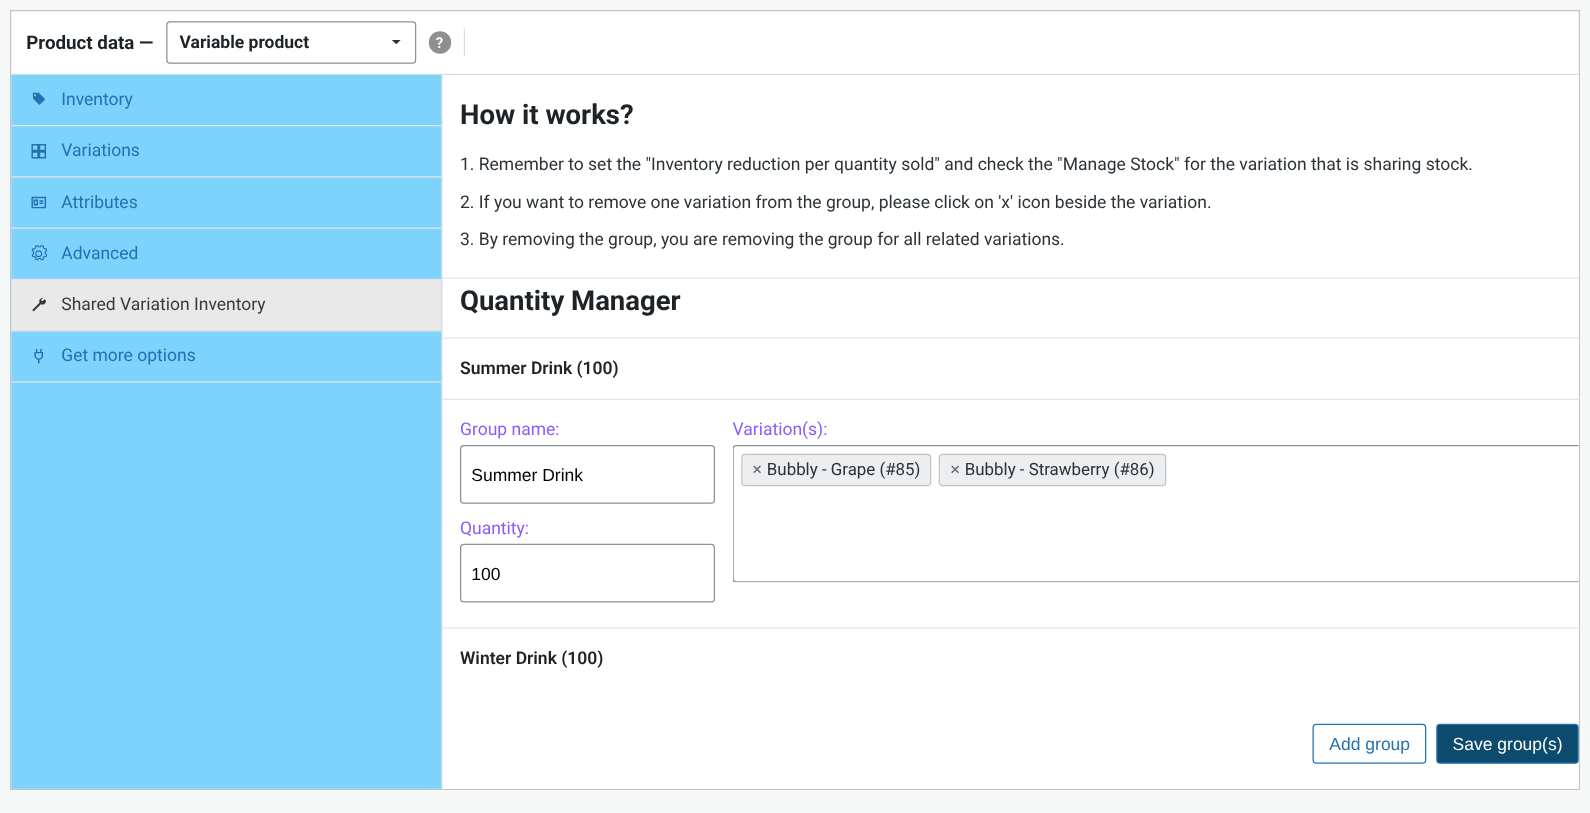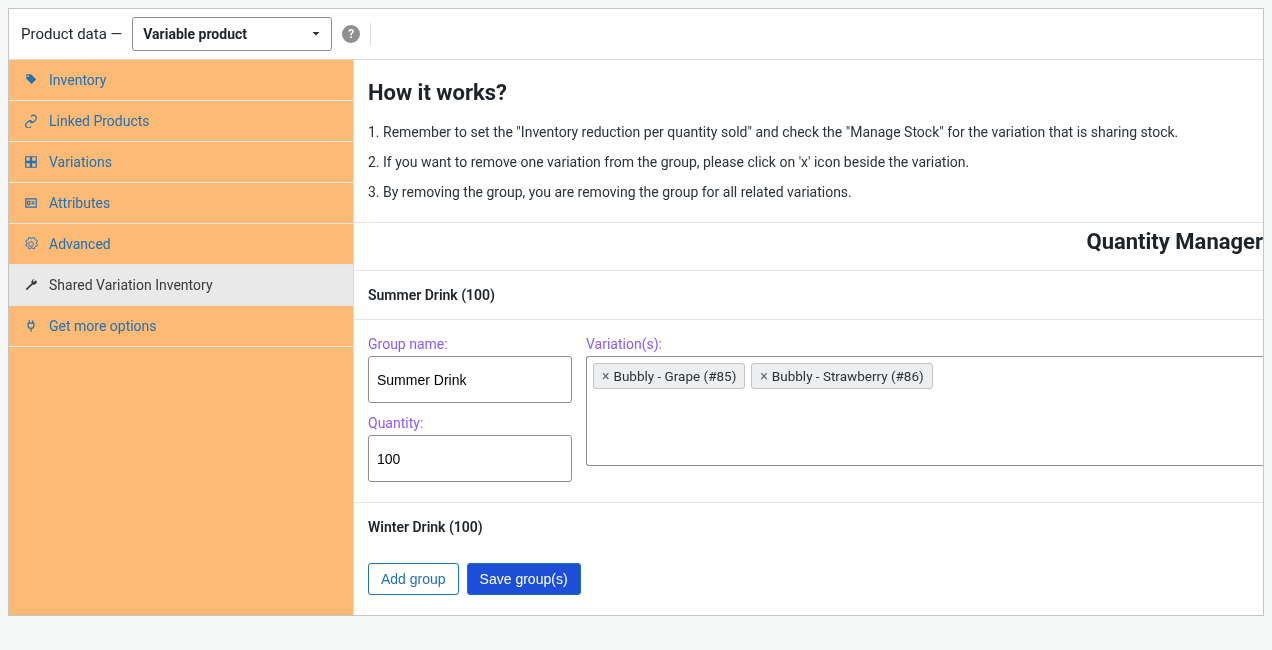--- a/index.html
+++ b/index.html
@@ -17,21 +17,21 @@
     width: 100%;
   }
   .panel-header {
     display: flex;
     align-items: center;
     padding: 8px 12px;
     border-bottom: 1px solid #dcdcde;
     gap: 10px;
   }
   .panel-header .title {
-    font-weight: 400;
+    font-weight: 700;
     font-size: 15px;
   }
   .select-wrap {
     position: relative;
     display: inline-flex;
     align-items: center;
     border: 1px solid #8c8f94;
     border-radius: 3px;
     background: #fff;
     height: 34px;
@@ -48,21 +48,21 @@
   }
   .vsep {
     width: 1px; height: 22px; background: #dcdcde;
   }
   .body {
     display: flex;
   }
   .sidebar {
     width: 345px;
     border-right: 1px solid #dcdcde;
-    background: #fdba74;
+    background: #7dd3fc;
   }
   .sidebar ul { list-style: none; margin:0; padding:0; }
   .sidebar li {
     display: flex; align-items: center; gap: 10px;
     padding: 12px 14px;
     border-bottom: 1px solid #e5e5e5;
     color: #2271b1;
     cursor: pointer;
     font-size: 14px;
   }
@@ -73,21 +73,21 @@
   .sidebar li .ic { width:16px; height:16px; display:inline-flex; align-items:center; justify-content:center; flex-shrink:0; }
   .sidebar li .ic svg { width:14px; height:14px; fill: currentColor; }
   .main {
     flex: 1;
     padding: 14px 0 18px 14px;
     background: #fff;
   }
   .main h3 { font-size: 22px; margin: 6px 0 16px; font-weight:700; }
   .howlist { margin: 0 0 6px 0; font-size: 14px; color: #2c3338; line-height: 1.7; }
   .section-divider { border:none; border-top:1px solid #e5e5e5; margin: 18px 0 0 -14px; }
-  .qm-title { font-size: 17px; font-weight:700; margin: 20px 0 22px; text-align: right; }
+  .qm-title { font-size: 17px; font-weight:700; margin: 20px 0 22px; }
   .group {
     border-top: 1px solid #e5e5e5;
     margin-left: -14px;
     padding-left: 14px;
   }
   .group-header {
     font-weight:600;
     padding: 16px 0;
     font-size:14px;
   }
@@ -105,26 +105,26 @@
   .variations-box {
     flex:1; min-height: 110px; border:1px solid #8c8f94; border-right:none;
     border-radius:3px 0 0 3px; padding:6px; display:flex; align-content:flex-start; flex-wrap:wrap; gap:6px;
   }
   .tag {
     background:#eceef0; border:1px solid #c3c4c7; border-radius:3px;
     padding: 4px 8px; font-size:13.5px; display:inline-flex; align-items:center; gap:4px;
     color:#2c3338;
   }
   .tag .x { color:#646970; cursor:pointer; font-size:14px; line-height:1; }
-  .actions { margin-top: 12px; display:flex; gap:8px; padding-bottom:2px;}
+  .actions { margin-top: 28px; display:flex; gap:8px; padding-bottom:2px;justify-content:flex-end;}
   .btn {
     height: 32px; padding: 0 12px; border-radius:3px; font-size:14px; cursor:pointer;
   }
   .btn-secondary { background:#fff; border:1px solid #2271b1; color:#2271b1; }
-  .btn-primary { background:#1d4ed8; border:1px solid #2271b1; color:#fff; }
+  .btn-primary { background:#0c4a6e; border:1px solid #2271b1; color:#fff; }
 </style>
 </head>
 <body>
 
 <div class="panel">
 
   <div class="panel-header">
     <span class="title">Product data —</span>
     <div class="select-wrap">
       <span class="value">Variable product</span>
@@ -139,28 +139,20 @@
   <div class="body">
     <nav class="sidebar">
       <ul>
         <li>
           <span class="ic">
               <svg viewBox="0 0 24 24">
                 <path d="M21 11l-9-9H4v8l9 9 8-8zM7 7a1.5 1.5 0 110-3 1.5 1.5 0 010 3z"></path>
               </svg>
             </span>
           <span>Inventory</span>
-        </li>
-        <li>
-          <span class="ic">
-              <svg viewBox="0 0 24 24">
-                <path d="M10 13a5 5 0 007 0l3-3a5 5 0 00-7-7l-1 1m2 9a5 5 0 00-7 0l-3 3a5 5 0 007 7l1-1" fill="none" stroke="currentColor" stroke-width="2"></path>
-              </svg>
-            </span>
-          <span>Linked Products</span>
         </li>
         <li>
           <span class="ic">
               <svg viewBox="0 0 24 24">
                 <path d="M3 3h8v8H3zm10 0h8v8h-8zM3 13h8v8H3zm10 0h8v8h-8z" fill="none" stroke="currentColor" stroke-width="2"></path>
               </svg>
             </span>
           <span>Variations</span>
         </li>
         <li>

